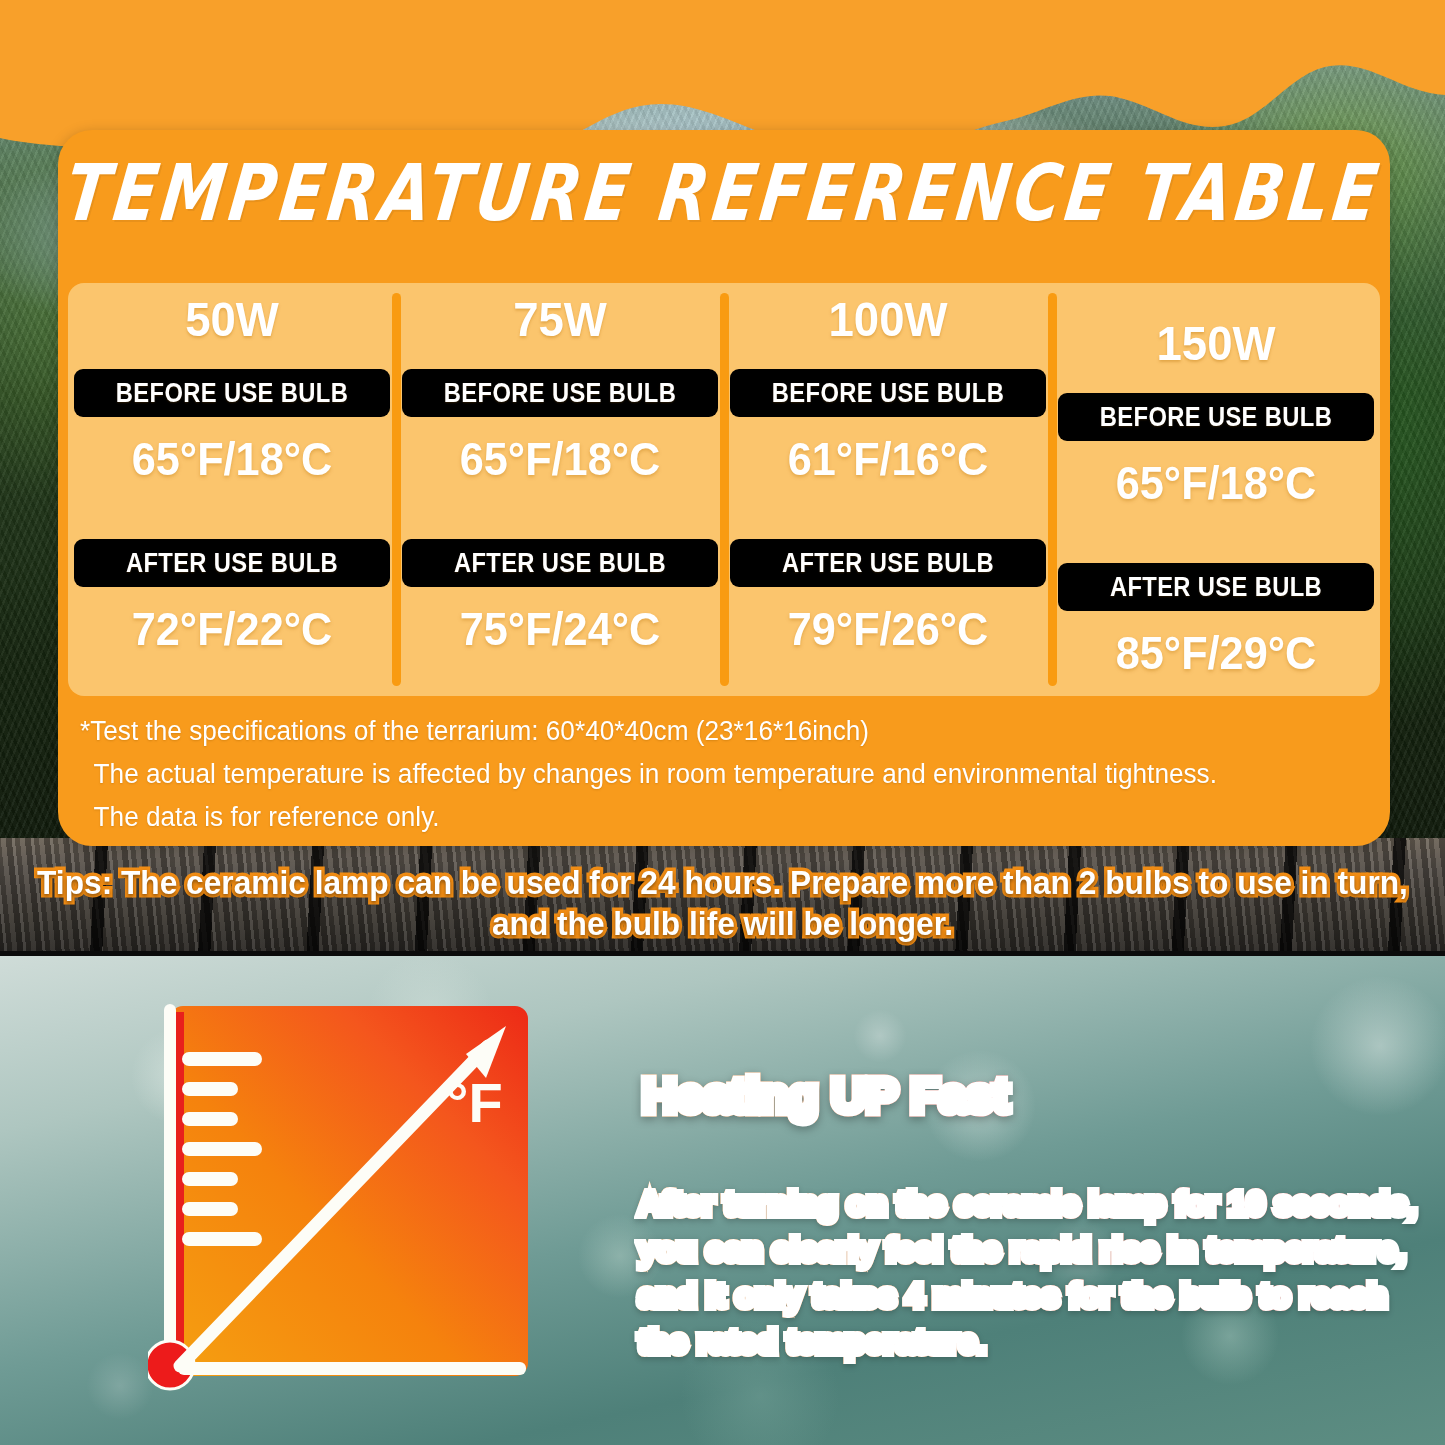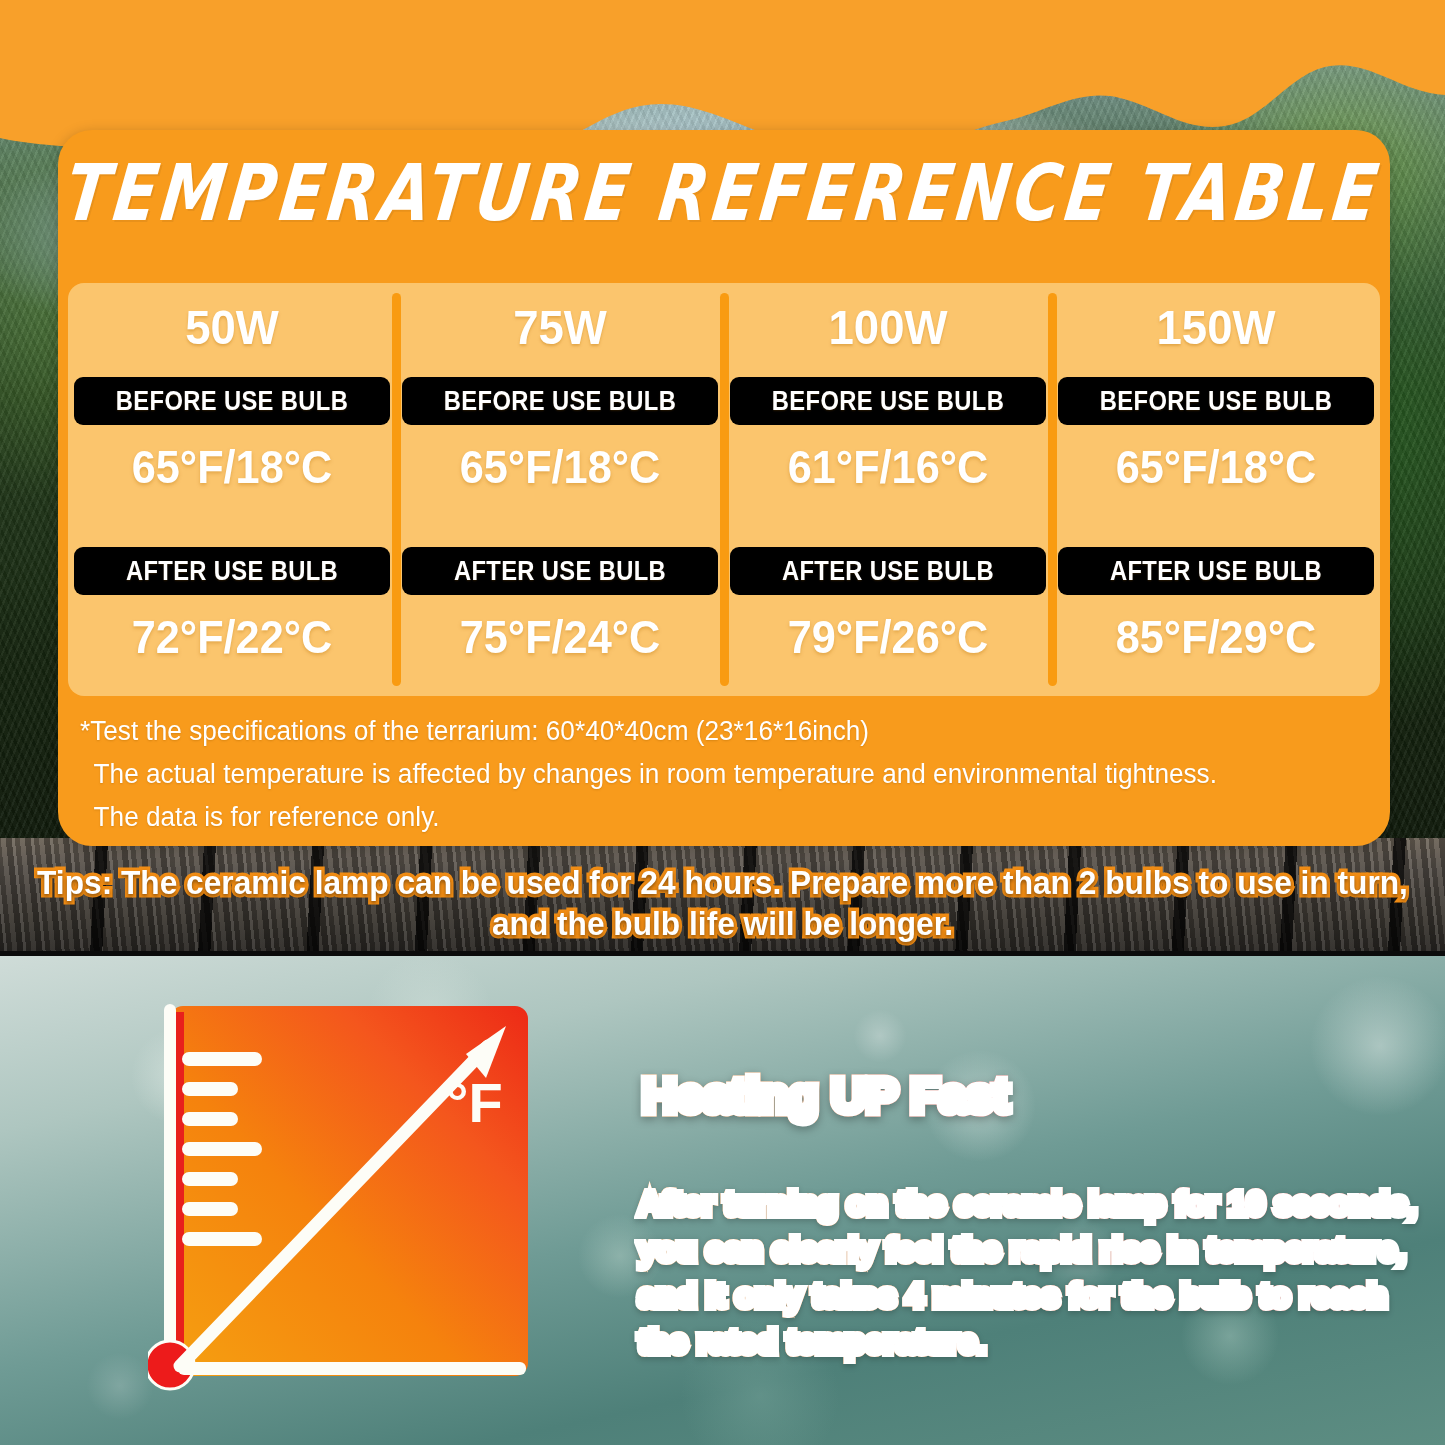--- a/index.html
+++ b/index.html
@@ -80,25 +80,25 @@
     transform:skewX(-7deg) scaleY(1.22);
     text-shadow:2px 2px 0 rgba(0,0,0,.06);
     white-space:nowrap;
   }
 
   
   .table-panel{
     position:absolute;left:10px;top:153px;width:1312px;height:413px;
     background:#fbc56d;border-radius:16px;overflow:hidden;
   }
-  .tcol{position:absolute;top:8px;width:328px;height:367px;}
+  .tcol{position:absolute;top:0;width:328px;height:367px;}
   .tcol.c0{left:0;}
   .tcol.c1{left:328px;}
   .tcol.c2{left:656px;}
-  .tcol.c3{left:984px;}
+  .tcol.c3{left:984px;margin-top:24px;}
 
   .watt{
     position:absolute;left:0;top:8px;width:328px;text-align:center;
     color:#fff;font-size:49px;font-weight:bold;
     font-family:"Liberation Sans", sans-serif;
     transform:scaleX(.93);
     text-shadow:0 2px 3px rgba(180,110,0,.35);
   }
   .labelbar{
     position:absolute;left:6px;width:316px;height:48px;

